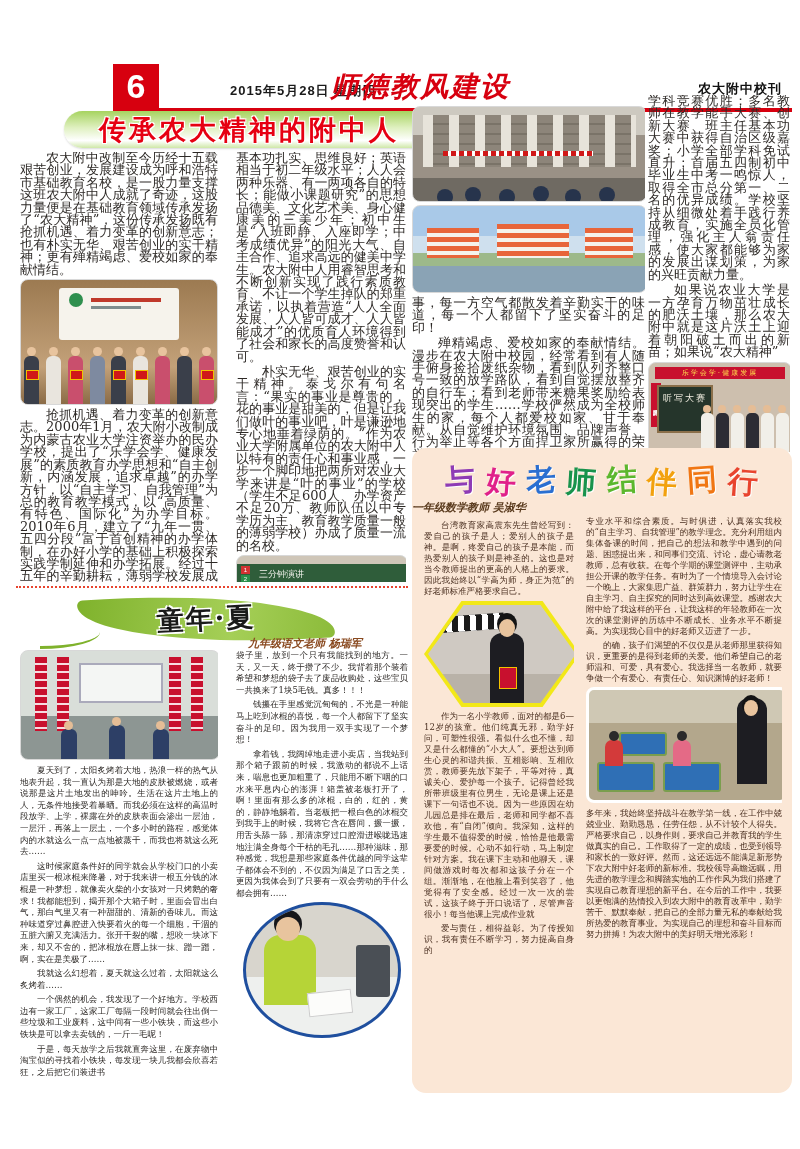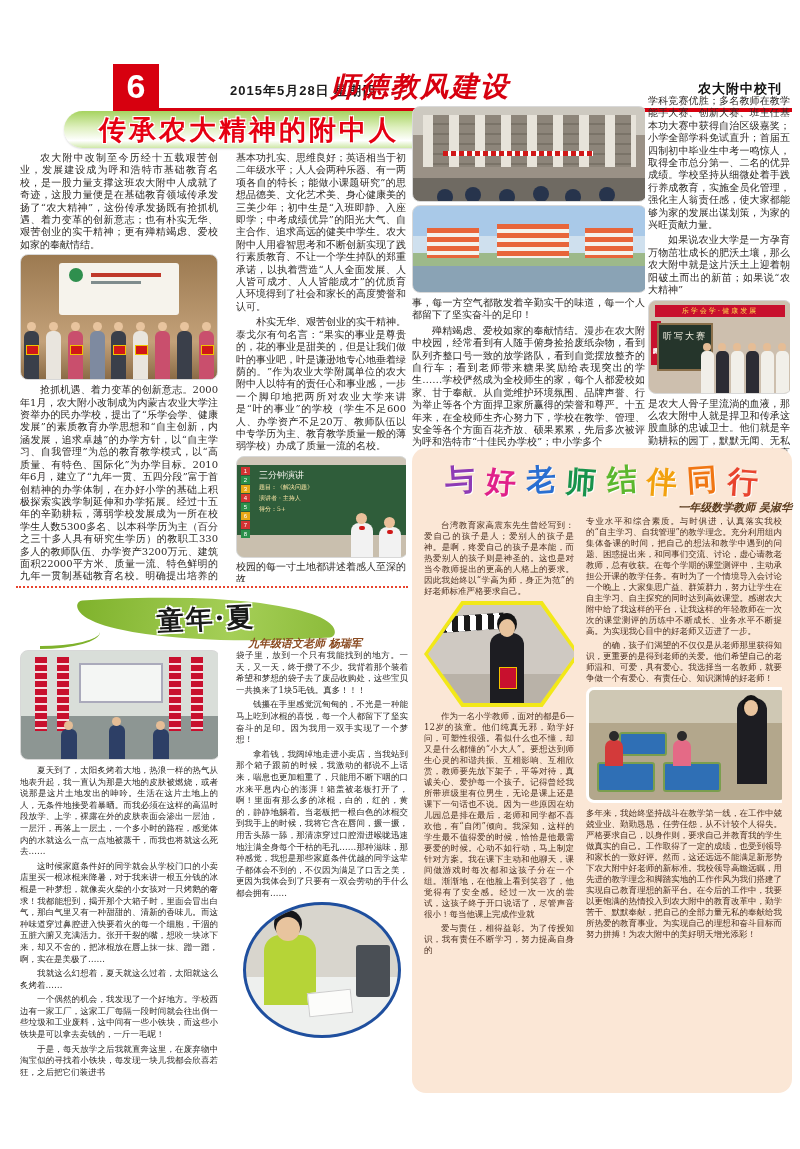--- a/index.html
+++ b/index.html
@@ -15,21 +15,21 @@
          font-size:13px;color:#1a1a1a;letter-spacing:1px;}
   .htitle{left:310px;top:68px;width:220px;text-align:center;color:#d7000f;font-size:28px;
           font-weight:bold;font-style:italic;letter-spacing:2px;
           font-family:"DejaVu Serif",serif;}
   .hmast{left:698px;top:80px;font-size:13px;font-weight:bold;color:#111;
          font-family:"Liberation Sans",sans-serif;letter-spacing:1px;}
   .hrule{left:113px;top:108px;width:679px;height:4px;background:#d7000f;}
 
   
   .col{position:absolute;overflow:hidden;}
-  p.b{font-size:10px;line-height:12.4px;text-align:justify;color:#2d2926;margin:0 0 3px 0;
+  p.b{font-size:13px;line-height:12.4px;text-align:justify;color:#2d2926;margin:0 0 3px 0;
       text-indent:2em;}
   p.ni{text-indent:0;}
   .a2 p.b{font-size:8.5px;line-height:11.6px;}
   .a3 p.b{font-size:8.5px;line-height:11px;color:#4a2f20;}
 
   
   .banner1{left:64px;top:111px;width:370px;height:37px;border-radius:19px;
            background:linear-gradient(180deg,#a6d35f 0%,#dff0c0 45%,#ffffff 80%,#cfe8a8 100%);
            display:flex;align-items:center;justify-content:center;box-shadow:0 1px 2px rgba(0,0,0,.15);}
   .banner1 span{color:#e60012;font-size:27px;font-weight:bold;letter-spacing:3px;
@@ -135,21 +135,21 @@
   .stem{left:40px;top:632px;width:60px;height:14px;border-bottom:3px solid #7fb22c;border-radius:0 0 100% 0;}
   .leafauthor{left:248px;top:636px;font-size:11px;color:#8a4a20;font-weight:bold;font-style:italic;}
 
   
   .panel{left:412px;top:448px;width:380px;height:645px;background:#fbe7d6;border-radius:14px;}
   .ftitle{position:absolute;left:0;top:12px;width:100%;text-align:center;font-weight:bold;font-size:30px;
         font-family:"Liberation Sans",sans-serif;letter-spacing:1px;}
   .ftitle span{display:inline-block;text-shadow:1px 1px 0 #fff;}
   .ftitle span:nth-child(odd){transform:rotate(-4deg);}
   .ftitle span:nth-child(even){transform:rotate(4deg) translateY(2px);}
-  .fauthor{position:absolute;left:0;top:52px;width:100%;text-align:right;font-size:11px;color:#5a3b1e;
+  .fauthor{position:absolute;left:0;top:52px;width:100%;text-align:left;font-size:11px;color:#5a3b1e;
         font-weight:bold;font-style:italic;}
 </style>
 </head>
 <body>
 
 <div class="page">
 
   <div class="abs pageno">
     <span>6</span>
   </div>

